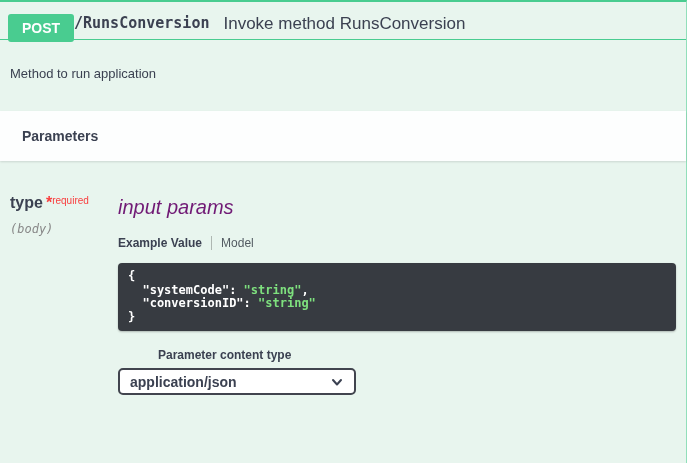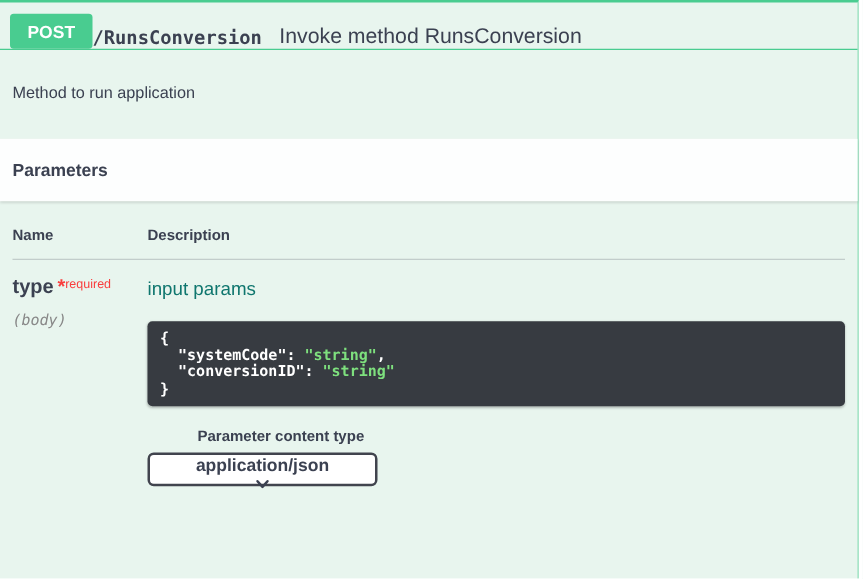--- a/index.html
+++ b/index.html
@@ -21,23 +21,23 @@
     height: 100%;
     background: #e8f5ee;
     border-top: 2px solid #49cc90;
     border-right: 1px solid rgba(73, 204, 144, 0.55);
     display: flex;
     flex-direction: column;
   }
 
   .opblock-summary {
     display: flex;
-    align-items: flex-end;
+    align-items: flex-start;
     height: 38px;
-    padding: 0 8px;
+    padding: 12px 8px;
     border-bottom: 1px solid #49cc90;
     cursor: pointer;
     flex: none;
   }
   .method-badge {
     background: #49cc90;
     color: #ffffff;
     font-weight: bold;
     font-size: 14px;
     width: 66px;
@@ -61,21 +61,21 @@
   .op-description {
     padding: 26px 10px 30px 10px;
     font-size: 13px;
     color: #3b4151;
     flex: none;
   }
 
   .section-header {
     background: rgba(255, 255, 255, 0.9);
     box-shadow: 0 1px 2px rgba(0, 0, 0, 0.12);
-    padding: 17px 10px;
+    padding: 17px 22px;
     flex: none;
   }
   .section-header h4 {
     font-size: 14px;
     font-weight: bold;
     color: #3b4151;
   }
 
   .table-section {
     padding: 20px 10px 0 10px;
@@ -116,23 +116,24 @@
   }
   .param-in {
     font-family: "DejaVu Sans Mono", monospace;
     font-style: italic;
     font-size: 12px;
     color: #888888;
     margin-top: 10px;
   }
 
   .param-desc {
-    font-size: 15px;
-    color: #0f766e;
+    font-size: 20px;
+    color: #701a75;
     margin: 2px 0 17px 0;
+    font-style: italic;
   }
 
   .model-tabs {
     display: flex;
     align-items: center;
   }
   .tab {
     font-size: 12px;
     color: #3b4151;
     cursor: pointer;
@@ -163,31 +164,30 @@
 
   .ct-label {
     font-size: 12px;
     font-weight: bold;
     color: #3b4151;
     margin-top: 17px;
     padding-left: 40px;
   }
   .ct-select {
     margin-top: 6px;
-    width: 184px;
+    width: 238px;
     height: 27px;
     background: #ffffff;
     border: 2px solid #41444e;
     border-radius: 5px;
     display: flex;
     align-items: center;
     justify-content: space-between;
     padding: 0 10px;
     cursor: pointer;
-    flex-direction: column;
   }
   .ct-select-value {
     font-size: 14px;
     font-weight: bold;
     color: #3b4151;
   }
   .chevron { flex: none; display: block; }
 </style>
 </head>
 <body>
@@ -204,37 +204,38 @@
     <div class="op-description">
       <span>Method to run application</span>
     </div>
 
     <div class="section-header">
       <h4>Parameters</h4>
     </div>
 
     <div class="table-section">
 
-      <div class="trow thead">
-        <div class="col-name">Name</div>
-        <div class="col-desc">Description</div>
-      </div>
 
       <div class="trow param-row">
 
         <div class="col-name">
           <div class="param-name">
             <span>type</span><span class="param-star">*</span><span class="param-required">required</span>
           </div>
           <div class="param-in">(body)</div>
         </div>
 
         <div class="col-desc">
           <div class="param-desc">input params</div>
 
+          <div class="model-tabs">
+            <span class="tab active">Example Value</span>
+            <span class="tab-divider"></span>
+            <span class="tab inactive">Model</span>
+          </div>
 
           <div class="code-block">
             <div class="code-line"><span>{</span></div>
             <div class="code-line"><span>  "systemCode": </span><span class="code-str">"string"</span><span>,</span></div>
             <div class="code-line"><span>  "conversionID": </span><span class="code-str">"string"</span><span></span></div>
             <div class="code-line"><span>}</span></div>
           </div>
 
           <div class="ct-label">Parameter content type</div>
 

